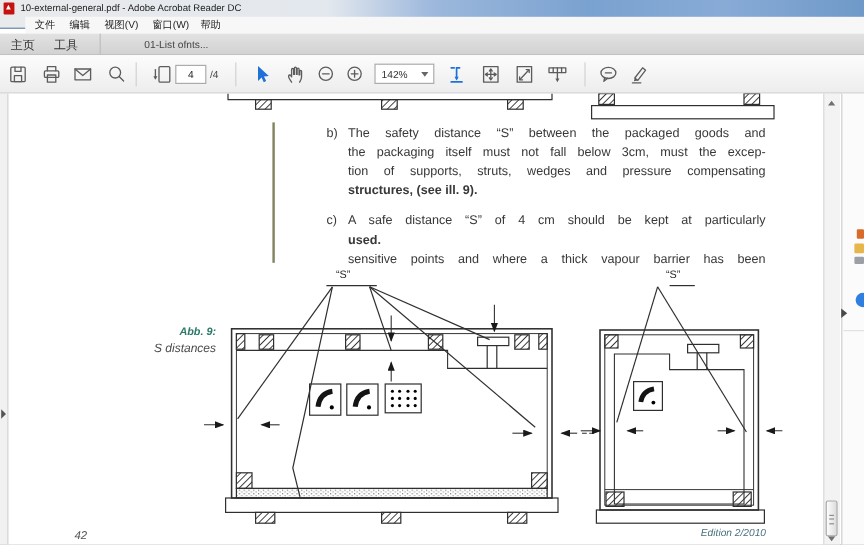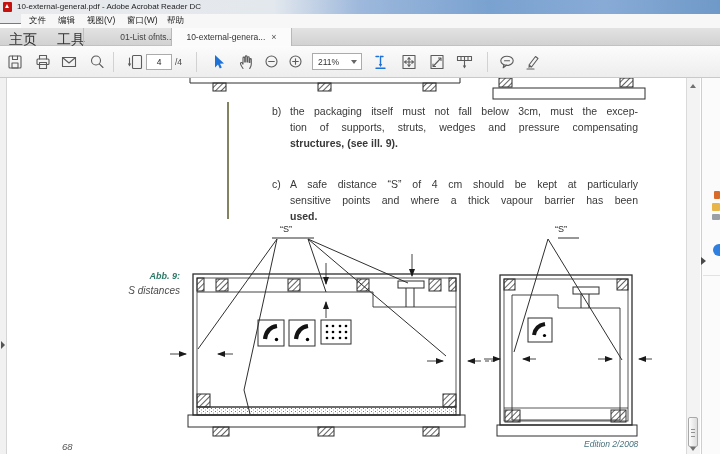--- a/index.html
+++ b/index.html
@@ -17,21 +17,21 @@
     border-right:2.5px solid transparent;border-bottom:4px solid #fff;}
   #title-text{left:17px;top:1.5px;font-size:8px;color:#1c1c1c;white-space:nowrap;}
 
   
   #menubar{left:0;top:14px;width:720px;height:14px;background:#f7f7f8;margin-left:21px;}
   .menu-item{position:absolute;top:1px;font-size:8.5px;color:#222;white-space:nowrap;}
 
   
   #tabbar{left:0;top:28px;width:720px;height:18px;
     background:linear-gradient(#e2e2e2,#d2d2d2);border-bottom:1px solid #c2c2c2;box-sizing:border-box;}
-  .tb-label{position:absolute;top:3px;font-size:14px;color:#333;}
+  .tb-label{position:absolute;top:3px;font-size:10px;color:#333;}
   .doc-tab{position:absolute;top:0;height:18px;font-size:8.5px;color:#444;
     display:flex;align-items:center;justify-content:center;box-sizing:border-box;}
   #doc-tab-0{left:83px;width:100px;border-left:1px solid #bfbfbf;padding-left:27px;}
   #doc-tab-1{left:171px;width:121px;background:#fbfbfb;border-left:1px solid #b8b8b8;
     border-right:1px solid #b8b8b8;color:#333;}
   #tab-close{margin-left:6px;color:#555;font-size:9px;line-height:9px;}
 
   
   #toolbar{left:0;top:46px;width:720px;height:32px;
     background:linear-gradient(#fcfcfc,#ededed);border-bottom:1px solid #c9c9c9;box-sizing:border-box;}
@@ -110,28 +110,24 @@
   <div id="menubar" class="abs">
     <span class="menu-item" style="left:8px">文件</span>
     <span class="menu-item" style="left:37px">编辑</span>
     <span class="menu-item" style="left:66px">视图(V)</span>
     <span class="menu-item" style="left:106px">窗口(W)</span>
     <span class="menu-item" style="left:146px">帮助</span>
   </div>
 
   <div id="tabbar" class="abs">
     <span class="tb-label" style="left:9px">主页</span>
-    <span class="tb-label" style="left:57px">工具</span>
+    <span class="tb-label" style="left:45px">工具</span>
     <div id="doc-tab-0" class="doc-tab">
       <span>01-List ofnts...</span>
     </div>
-    <div id="doc-tab-1" class="doc-tab">
-      <span>10-external-genera...</span>
-      <span id="tab-close">×</span>
-    </div>
   </div>
 
   <div id="toolbar" class="abs">
     <div class="tbtn" style="left:6px">
       <svg class="ic" width="18" height="18">
         <rect x="3" y="3" width="12" height="12" rx="1"></rect>
           <path d="M6.5,3 v3.5 h5 V3"></path>
           <rect x="6" y="10" width="6" height="5"></rect>
       </svg></div>
     <div class="tbtn" style="left:34px">
@@ -178,21 +174,21 @@
           <line x1="5.7" y1="8.5" x2="11.3" y2="8.5"></line>
       </svg></div>
     <div class="tbtn" style="left:287px">
       <svg class="ic" width="18" height="18">
         <circle cx="8.5" cy="8.5" r="5.5"></circle>
           <line x1="5.7" y1="8.5" x2="11.3" y2="8.5"></line>
           <line x1="8.5" y1="5.7" x2="8.5" y2="11.3"></line>
       </svg></div>
 
     <div id="zoom-drop">
-      <span id="zoom-val">211%</span>
+      <span id="zoom-val">142%</span>
       <span id="zoom-chev"></span>
     </div>
 
     <div class="tbtn" style="left:372px">
       <svg width="18" height="18" style="stroke:#1e72d7;fill:none;stroke-width:1.4;stroke-linecap:round">
         <line x1="4" y1="3.5" x2="13" y2="3.5" stroke-dasharray="2.5 2"></line>
         <line x1="8.5" y1="3.5" x2="8.5" y2="12.5"></line>
         <path d="M6.8,11 L8.5,14 L10.2,11" style="fill:#1e72d7;stroke:none"></path>
         <line x1="4" y1="15.3" x2="13" y2="15.3"></line>
       </svg></div>
@@ -351,40 +347,41 @@
       <line x1="551" y1="160" x2="572" y2="160"></line>
       <line x1="541" y1="161" x2="507" y2="274"></line>
       <line x1="541" y1="161" x2="615" y2="282"></line>
     </g>
   </svg>
 
   <div id="change-bar" class="abs"></div>
 
   <div class="abs doc-text plabel" style="left:272px;top:103px">b)</div>
   <div class="abs doc-text plines" style="left:290px;top:103px">
+    <div class="tline">The safety distance “S” between the packaged goods and</div>
     <div class="tline">the packaging itself must not fall below 3cm, must the excep-</div>
     <div class="tline">tion of supports, struts, wedges and pressure compensating</div>
     <div class="tline tlast">structures, (see ill. 9).</div>
   </div>
 
   <div class="abs doc-text plabel" style="left:272px;top:176px">c)</div>
   <div class="abs doc-text plines" style="left:290px;top:176px">
     <div class="tline">A safe distance “S” of 4 cm should be kept at particularly</div>
+    <div class="tline tlast">used.</div>
     <div class="tline">sensitive points and where a thick vapour barrier has been</div>
-    <div class="tline tlast">used.</div>
   </div>
 
   <div class="s-label" style="left:268px;top:224px">“S”</div>
   <div class="s-label" style="left:543px;top:224px">“S”</div>
 
   <div id="caption-1" class="abs">Abb. 9:</div>
   <div id="caption-2" class="abs">S distances</div>
 
-  <div id="page-num" class="abs">68</div>
-  <div id="edition" class="abs">Edition 2/2008</div>
+  <div id="page-num" class="abs">42</div>
+  <div id="edition" class="abs">Edition 2/2010</div>
 
   <div id="vscroll" class="abs"></div>
   <div id="sb-up" class="abs"></div>
   <div id="sb-thumb" class="abs">
     <div id="sb-grip"></div>
   </div>
   <div id="sb-down" class="abs"></div>
 
   <div id="tools-strip" class="abs"></div>
   <div id="tp1" class="tool-part"></div>

